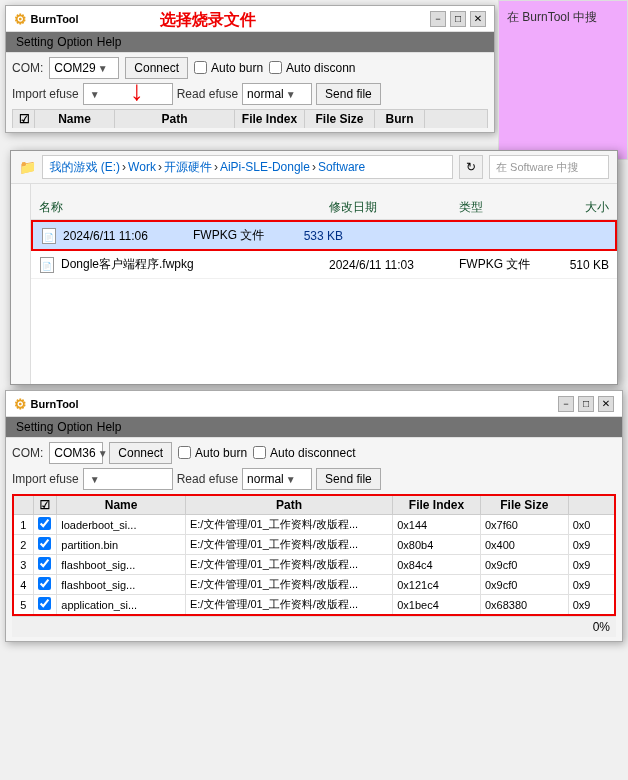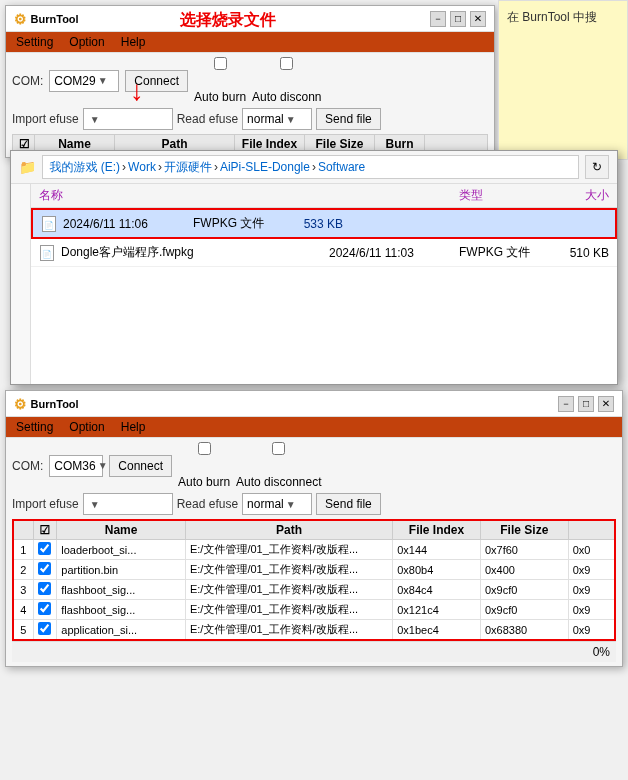--- a/index.html
+++ b/index.html
@@ -55,24 +55,23 @@
       background: #ddd;
       border: 1px solid #aaa;
       display: flex;
       align-items: center;
       justify-content: center;
       font-size: 10px;
       cursor: pointer;
     }
 
     .menubar {
-      background: #c2410c;
+      background: #737373;
       padding: 2px 8px;
       display: flex;
-      gap: 12px;
       font-size: 12px;
       border-bottom: 1px solid #e0e0e0;
     }
 
     .menubar span {
       cursor: pointer;
       padding: 1px 2px;
     }
 
     
@@ -114,23 +113,22 @@
       padding: 2px 8px;
       font-size: 12px;
       cursor: pointer;
       height: 22px;
       display: flex;
       align-items: center;
     }
 
     .checkbox-row {
       display: flex;
-      align-items: center;
-      gap: 20px;
-      flex-direction: column;
+      align-items: flex-start;
+      gap: 4px;
     }
 
     .select-file-btn {
       border: 2px solid #e00;
       background: #f5f5f5;
       padding: 1px 6px;
       font-size: 12px;
       height: 22px;
       display: flex;
       align-items: center;
@@ -220,21 +218,22 @@
 
     .file-list-header {
       display: flex;
       background: #f5f5f5;
       border-bottom: 1px solid #ddd;
       padding: 3px 8px;
     }
 
     .file-list-header .col {
       font-size: 12px;
-      color: #a21caf;
+      color: #14532d;
+      margin-top: 12px;
     }
 
     .file-list {
       background: white;
     }
 
     .file-row {
       display: flex;
       align-items: center;
       padding: 5px 8px;
@@ -345,21 +344,21 @@
       overflow-x: auto;
       max-width: 100%;
     }
 
     .bg-overlay {
       position: absolute;
       top: 0;
       right: 0;
       width: 130px;
       height: 160px;
-      background: #fef9c3;
+      background: #f0abfc;
       border: 1px solid #ddd;
       display: flex;
       align-items: flex-start;
       justify-content: flex-start;
       padding: 8px;
       font-size: 12px;
       color: #333;
     }
   </style>
 </head>
@@ -417,21 +416,21 @@
       <div class="th" style="width:80px;">Name</div>
       <div class="th" style="width:120px;">Path</div>
       <div class="th" style="width:70px;">File Index</div>
       <div class="th" style="width:70px;">File Size</div>
       <div class="th" style="width:50px;">Burn</div>
     </div>
   </div>
 </div>
 
 <div style="position:absolute;top:10px;left:160px;z-index:20;">
-  <span style="color:#e00;font-size:16px;font-weight:bold;margin-left:20px;">选择烧录文件</span>
+  <span style="color:#e00;font-size:16px;font-weight:bold;">选择烧录文件</span>
 </div>
 
 <div class="bg-overlay">
   <span>在 BurnTool 中搜</span>
 </div>
 
 <div class="red-arrow">↓</div>
 
 <div class="file-dialog">
 
@@ -444,32 +443,36 @@
       <span class="nav-sep"> › </span>
       <span class="nav-breadcrumb">开源硬件</span>
       <span class="nav-sep"> › </span>
       <span class="nav-breadcrumb">AiPi-SLE-Dongle</span>
       <span class="nav-sep"> › </span>
       <span class="nav-breadcrumb">Software</span>
     </div>
     <div class="refresh-btn">
       <span>↻</span>
     </div>
+    <div class="search-box">
+      <span>在 Software 中搜</span>
+    </div>
   </div>
 
   <div style="display:flex;">
 
     <div style="width:20px;background:#f8f8f8;border-right:1px solid #ddd;">
       <div style="height:200px;"></div>
     </div>
 
     <div style="flex:1;">
 
       <div class="file-list-header">
         <div class="col" style="flex:1;min-width:180px;">名称</div>
+        <div class="col" style="width:130px;">修改日期</div>
         <div class="col" style="width:90px;">类型</div>
         <div class="col" style="width:60px;text-align:right;">大小</div>
       </div>
 
       <div class="file-list">
 
         <div class="file-row selected">
           <div class="file-icon">
             <div class="file-doc-icon">📄</div>
           </div>

